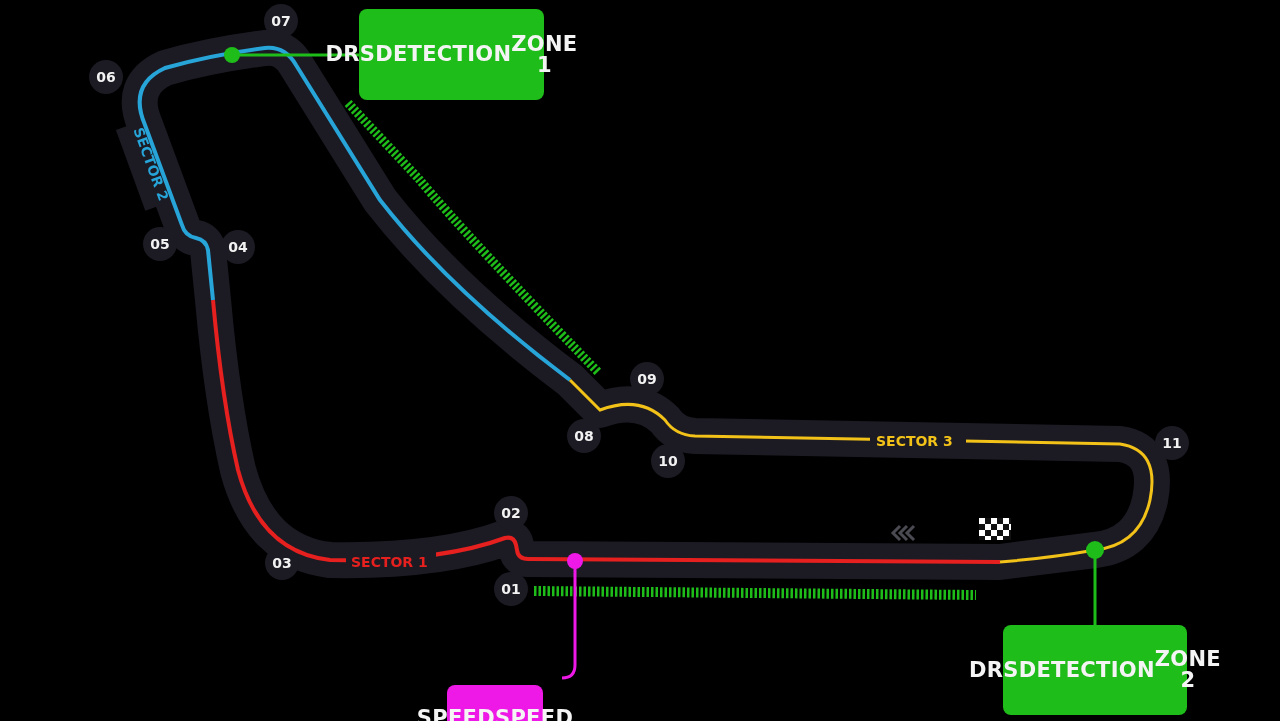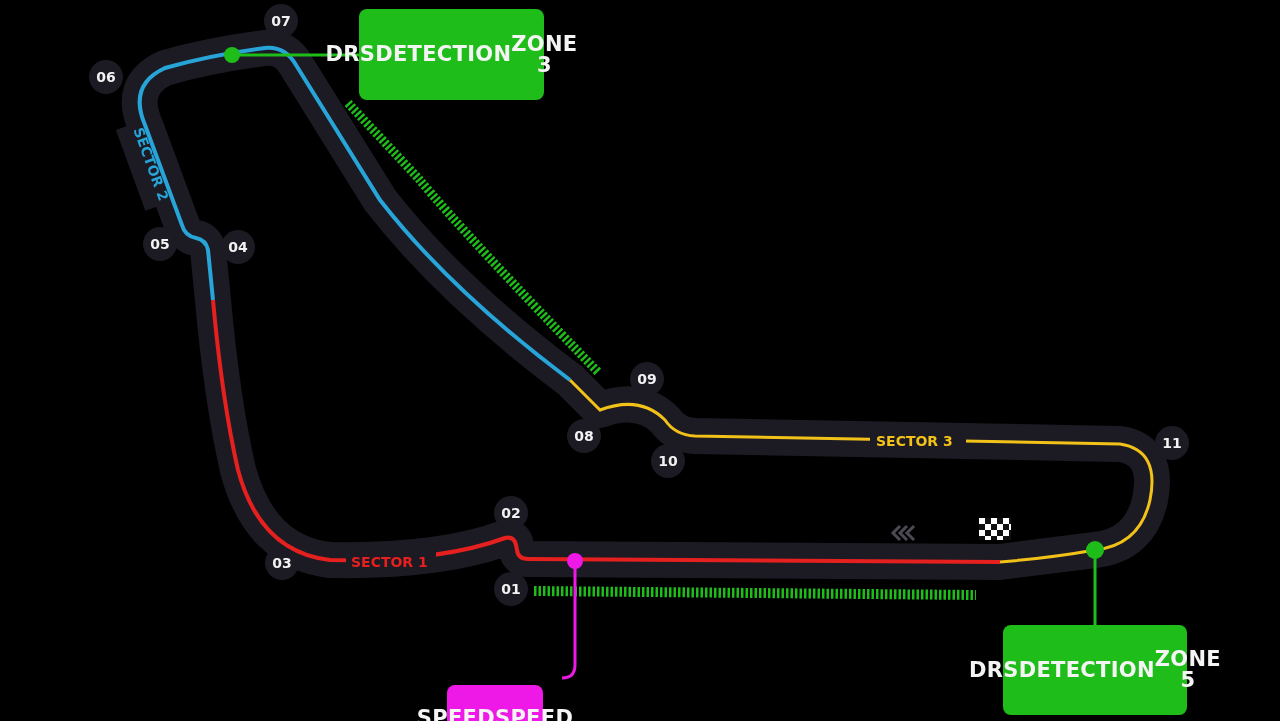--- a/index.html
+++ b/index.html
@@ -107,25 +107,25 @@
   <path d="M575 561 L575 665 Q575 678 562 678" stroke="#ee19e6" stroke-width="3" fill="none"></path>
 
   <circle cx="232" cy="55" r="8" fill="#1fbd1a"></circle>
   <circle cx="1095" cy="550" r="9" fill="#1fbd1a"></circle>
   <circle cx="575" cy="561" r="8" fill="#ee19e6"></circle>
 </svg>
 
 <div class="callout" style="left:359px; top:9px; width:185px; height:91px; background:#1fbd1a;">
   <span>DRS</span>
   <span>DETECTION</span>
-  <span>ZONE 3</span>
+  <span>ZONE 1</span>
 </div>
 
 <div class="callout" style="left:1003px; top:625px; width:184px; height:90px; background:#1fbd1a;">
   <span>DRS</span>
   <span>DETECTION</span>
-  <span>ZONE 5</span>
+  <span>ZONE 2</span>
 </div>
 
 <div class="callout" style="left:447px; top:648px; width:96px; height:67px; background:#ee19e6;margin-top:37px;">
   <span>SPEED</span>
   <span>SPEED</span>
 </div>
 
 </body></html>

